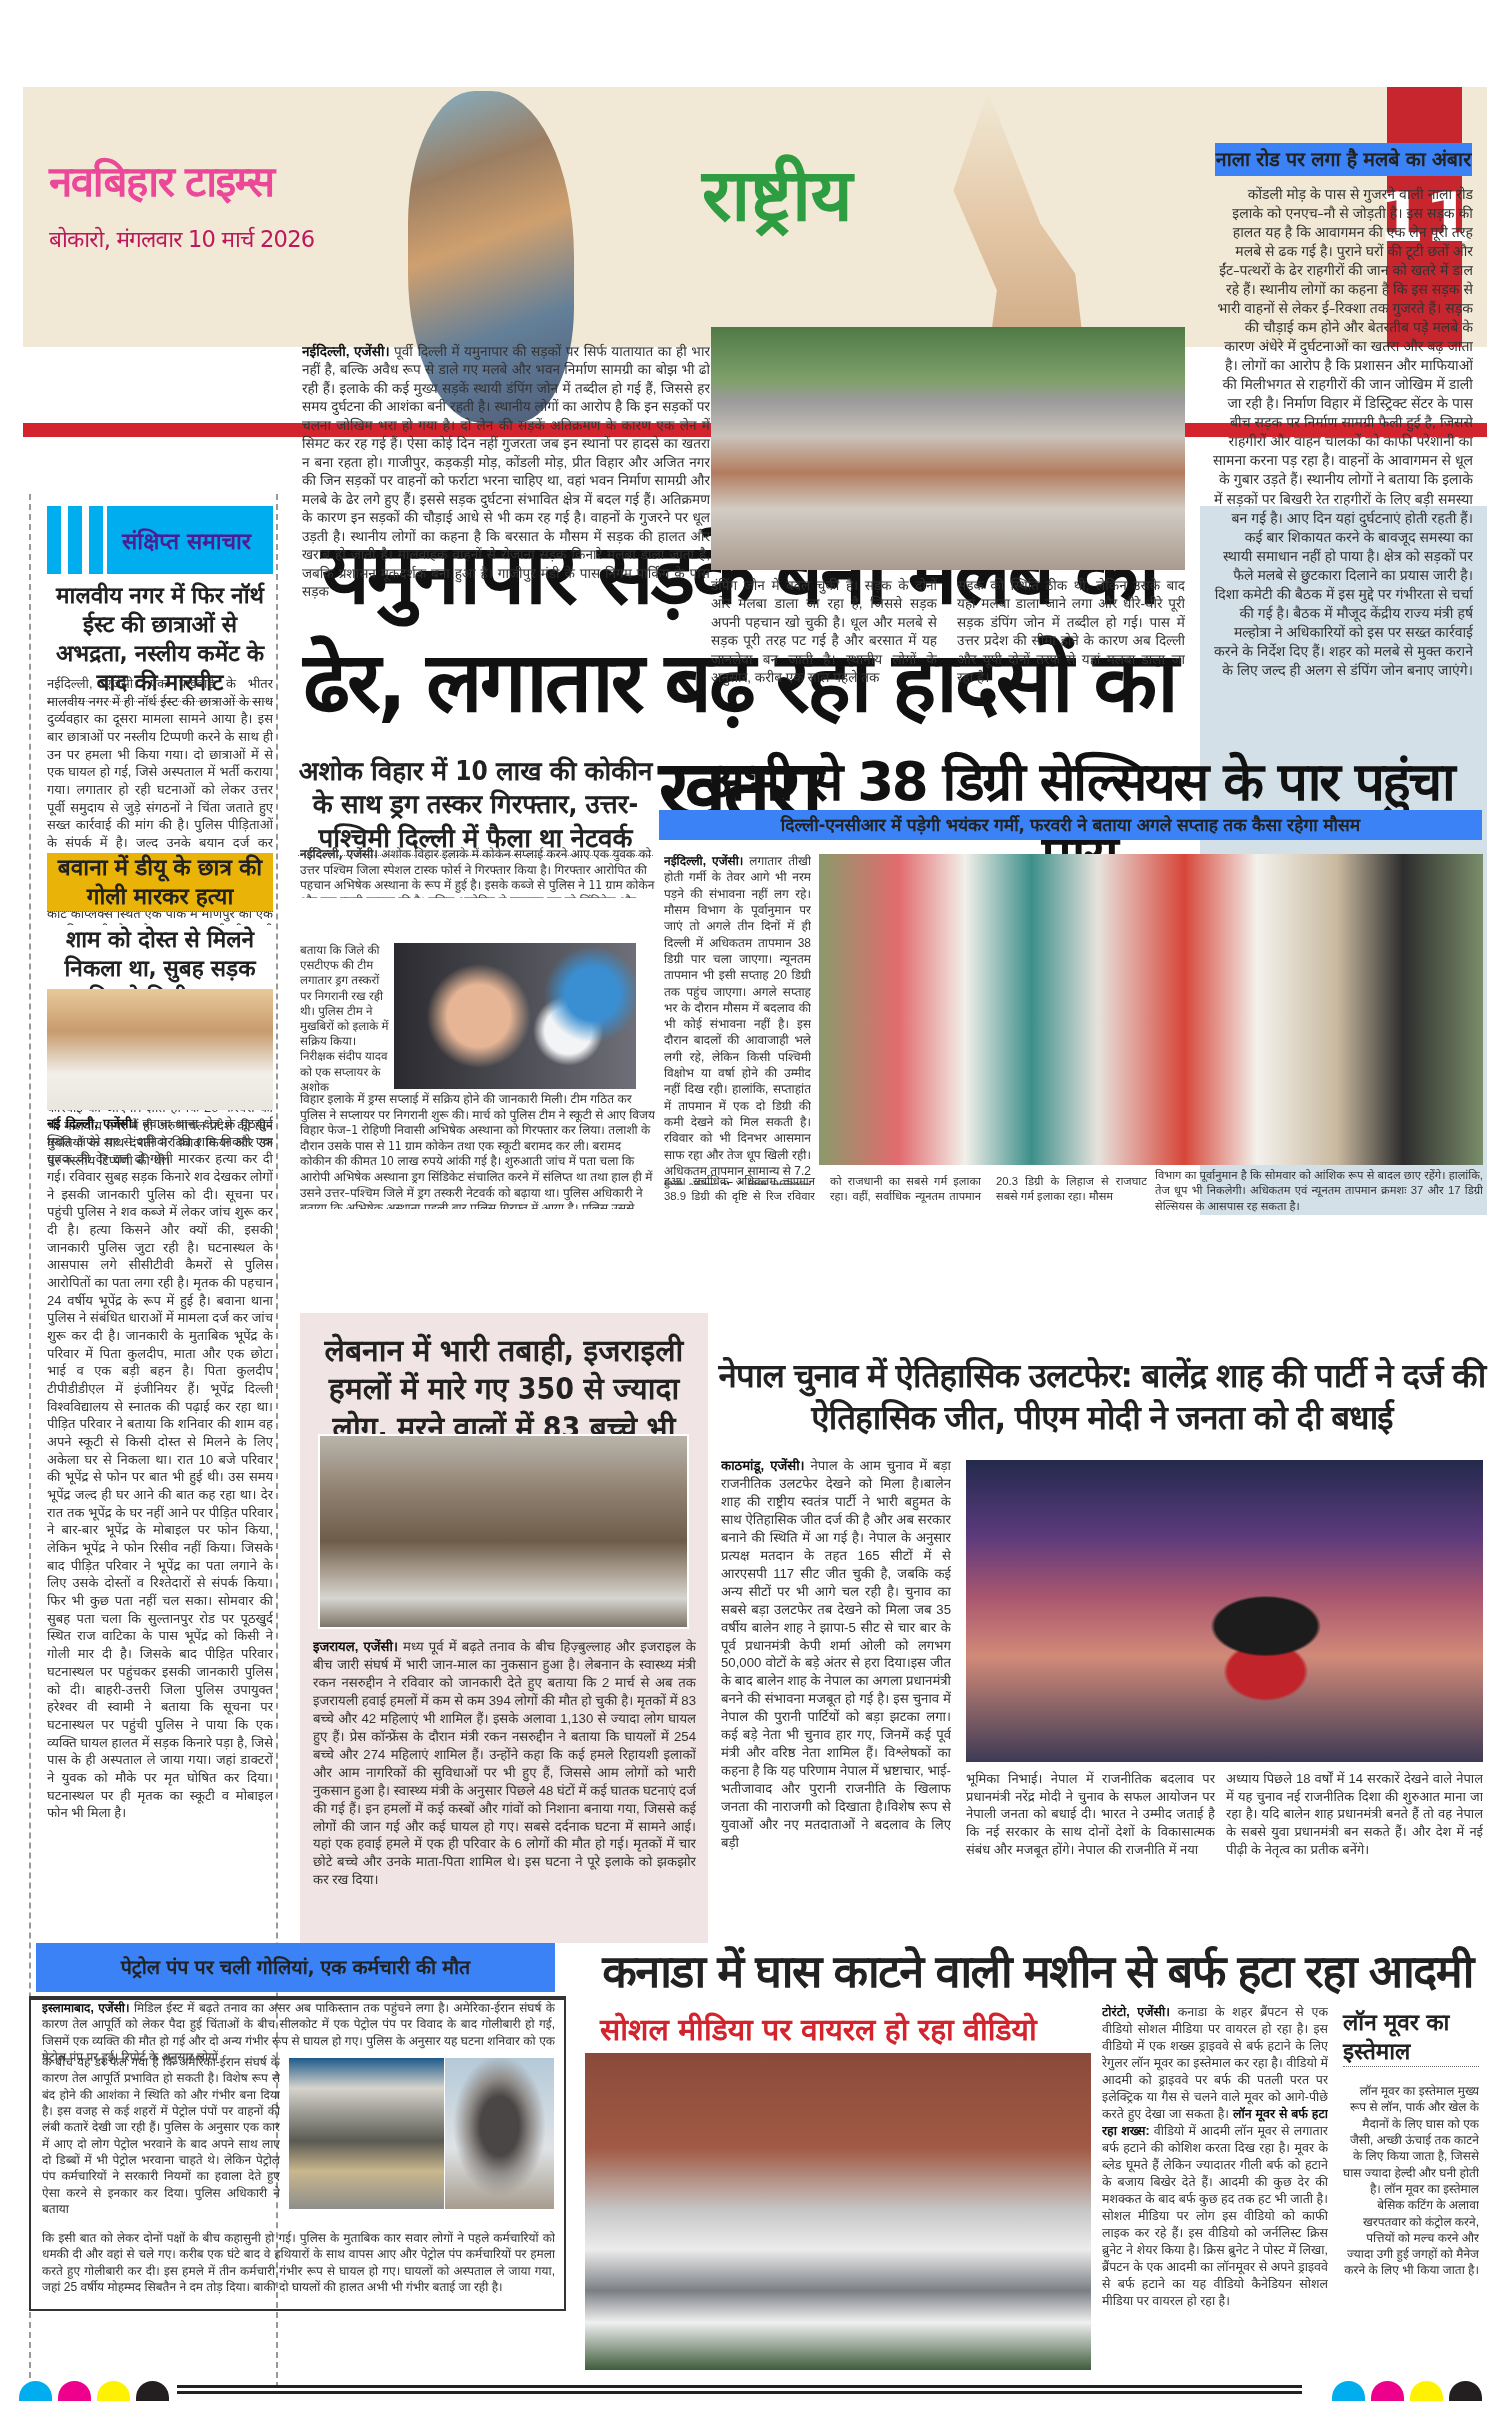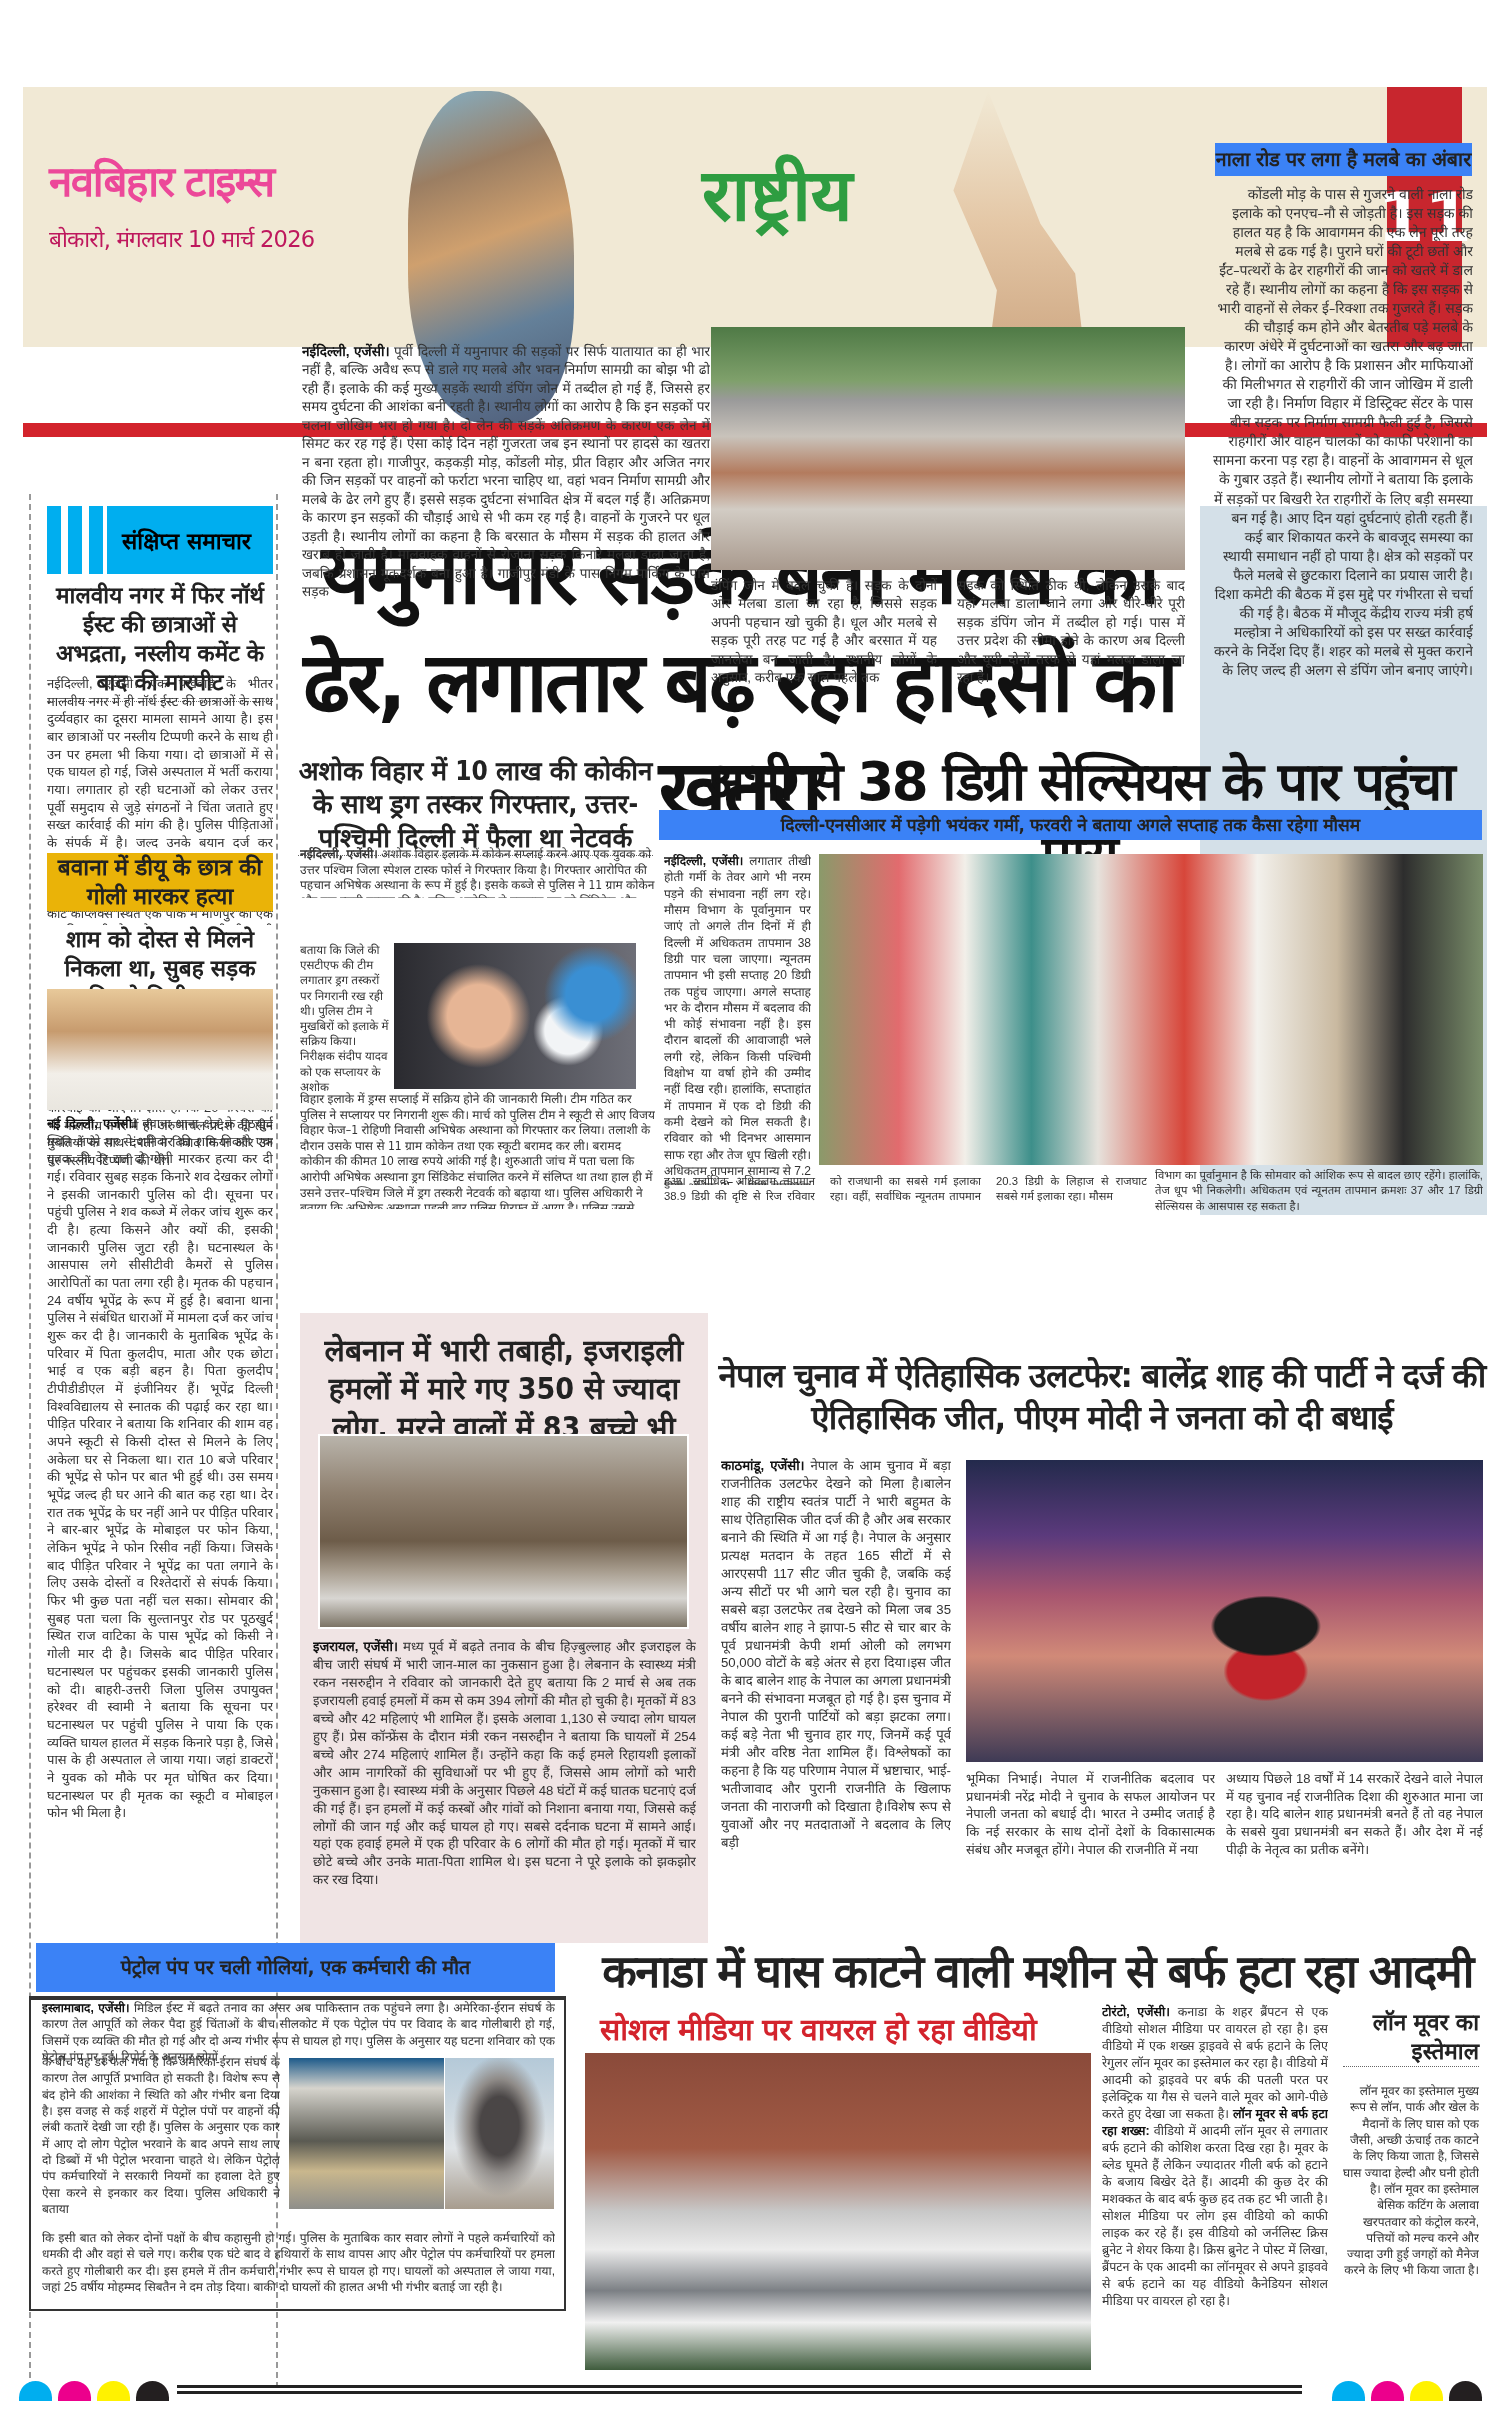--- a/index.html
+++ b/index.html
@@ -8,21 +8,21 @@
 .abs{position:absolute}
 .hdr{left:22.6px;top:87px;width:1464px;height:260px;background:#f1e9d5}
 .redline{left:22.6px;top:423px;width:1464px;height:13.6px;background:#d3232c}
 .brand{left:49px;top:151px;font-family:"DejaVu Sans Condensed","DejaVu Sans",sans-serif;font-weight:bold;font-size:42px;color:#ec4899;letter-spacing:-1.5px}
 .dateline{left:49px;top:223px;font-size:22.6px;color:#be185d;letter-spacing:-0.8px}
 .section{left:702px;top:143px;font-size:72px;font-weight:bold;color:#2e9d41}
 .pagenum{left:1387px;top:87px;width:75px;height:260px;background:#c8262e;color:#fff;font-size:68px;font-weight:bold;display:flex;align-items:center;justify-content:center}
 .mapimg{left:408px;top:91px;width:166px;height:332px;border-radius:40% 50% 35% 45%;background:linear-gradient(160deg,#6fa8c9 0%,#8c6b4e 25%,#c9935c 45%,#4b6d8e 70%,#2f3f5f 100%);opacity:.85}
 .statue{left:936px;top:91px;width:174px;height:332px;background:linear-gradient(180deg,#f1e9d5 0%,#e4c7a6 40%,#c39872 100%);clip-path:polygon(30% 0,45% 20%,60% 40%,80% 55%,90% 100%,25% 100%,35% 60%,10% 30%)}
 .leftcol{left:29px;top:494px;width:249px;height:1894px;border-left:2.3px dashed #999;border-right:2.3px dashed #999}
-.kicker{left:47px;top:506px;width:226px;height:68px;background:#00aeef;color:#000000;font-weight:bold;font-size:22.6px;display:flex;align-items:center;padding-left:75px}
+.kicker{left:47px;top:506px;width:226px;height:68px;background:#00aeef;color:#4c1d95;font-weight:bold;font-size:22.6px;display:flex;align-items:center;padding-left:75px}
 .kicker .bars{position:absolute;left:0;top:0;width:60px;height:68px;background:repeating-linear-gradient(90deg,#00aeef 0 13.6px,#fff 13.6px 21px)}
 .hd-s{font-family:"DejaVu Sans Condensed","DejaVu Sans",sans-serif;font-weight:bold;color:#222;text-align:center;line-height:1.28}
 .body{font-family:Liberation Sans, sans-serif;font-size:13.6px;line-height:1.36;color:#333;text-align:justify}
 .body b{color:#111}
 .lead-hd{left:302px;top:521px;width:875px;font-size:83px;font-weight:bold;line-height:1.3;text-align:center;color:#111;font-family:"DejaVu Sans Condensed","DejaVu Sans",sans-serif;letter-spacing:-3px}
 .photo{background:#888;overflow:hidden}
 .rightbox{left:1200px;top:506px;width:287px;height:709px;background:#d4e0e8}
 .ybar{background:#3b82f6}
 .heat-hd{left:664px;top:747px;width:830px;font-size:53px;font-weight:bold;text-align:center;color:#111;letter-spacing:-2.3px}
 .cmyk{display:flex;gap:6px}
@@ -92,21 +92,21 @@
 <div class="abs body" style="left:42px;top:2000px;width:513px;height:75px;overflow:hidden;font-size:12px"><b>इस्लामाबाद, एजेंसी।</b> <span>मिडिल ईस्ट में बढ़ते तनाव का असर अब पाकिस्तान तक पहुंचने लगा है। अमेरिका-ईरान संघर्ष के कारण तेल आपूर्ति को लेकर पैदा हुई चिंताओं के बीच सीलकोट में एक पेट्रोल पंप पर विवाद के बाद गोलीबारी हो गई, जिसमें एक व्यक्ति की मौत हो गई और दो अन्य गंभीर रूप से घायल हो गए। पुलिस के अनुसार यह घटना शनिवार को एक पेट्रोल पंप पर हुई। रिपोर्ट के अनुसार लोगों</span></div>
 <div class="abs body" style="left:42px;top:2054px;width:238px;height:170px;overflow:hidden;font-size:12px">के बीच यह डर फैल गया है कि अमेरिका-ईरान संघर्ष के कारण तेल आपूर्ति प्रभावित हो सकती है। विशेष रूप से बंद होने की आशंका ने स्थिति को और गंभीर बना दिया है। इस वजह से कई शहरों में पेट्रोल पंपों पर वाहनों की लंबी कतारें देखी जा रही हैं। पुलिस के अनुसार एक कार में आए दो लोग पेट्रोल भरवाने के बाद अपने साथ लाए दो डिब्बों में भी पेट्रोल भरवाना चाहते थे। लेकिन पेट्रोल पंप कर्मचारियों ने सरकारी नियमों का हवाला देते हुए ऐसा करने से इनकार कर दिया। पुलिस अधिकारी ने बताया</div>
 <div class="abs photo" style="left:289px;top:2058px;width:155px;height:151px;background:linear-gradient(180deg,#1d5a8a 0%,#d6d4cd 20%,#5a5a52 55%,#c9b78d 75%,#8e8e8a 100%)"></div>
 <div class="abs photo" style="left:445px;top:2058px;width:109px;height:151px;background:radial-gradient(ellipse at 50% 45%,#4a4646 0 25%,#8f8b88 40%,transparent 60%),linear-gradient(180deg,#b4c9d8 0%,#dfe3e6 60%,#a79c8e 100%)"></div>
 <div class="abs body" style="left:42px;top:2230px;width:513px;height:75px;overflow:hidden;font-size:12px">कि इसी बात को लेकर दोनों पक्षों के बीच कहासुनी हो गई। पुलिस के मुताबिक कार सवार लोगों ने पहले कर्मचारियों को धमकी दी और वहां से चले गए। करीब एक घंटे बाद वे हथियारों के साथ वापस आए और पेट्रोल पंप कर्मचारियों पर हमला करते हुए गोलीबारी कर दी। इस हमले में तीन कर्मचारी गंभीर रूप से घायल हो गए। घायलों को अस्पताल ले जाया गया, जहां 25 वर्षीय मोहम्मद सिबतैन ने दम तोड़ दिया। बाकी दो घायलों की हालत अभी भी गंभीर बताई जा रही है।</div>
 
 <div class="abs hd-s" style="left:581px;top:1943px;width:913px;font-size:45px;letter-spacing:-1.5px">कनाडा में घास काटने वाली मशीन से बर्फ हटा रहा आदमी</div>
 <div class="abs hd-s" style="left:585px;top:2011px;width:521px;font-size:30px;color:#d3232c;text-align:left;padding-left:15px">सोशल मीडिया पर वायरल हो रहा वीडियो</div>
 <div class="abs photo" style="left:585px;top:2053px;width:506px;height:317px;background:linear-gradient(180deg,#8a4a3a 0%,#a15a44 30%,#c8c8c8 50%,#ececec 62%,#7b7f84 75%,#f0f0f0 85%,#3f5c3d 100%)"></div>
 <div class="abs body" style="left:1102px;top:2004px;width:226px;height:355px;overflow:hidden;font-size:12.5px"><b>टोरंटो, एजेंसी।</b> <span>कनाडा के शहर ब्रैंपटन से एक वीडियो सोशल मीडिया पर वायरल हो रहा है। इस वीडियो में एक शख्स ड्राइववे से बर्फ हटाने के लिए रेगुलर लॉन मूवर का इस्तेमाल कर रहा है। वीडियो में आदमी को ड्राइववे पर बर्फ की पतली परत पर इलेक्ट्रिक या गैस से चलने वाले मूवर को आगे-पीछे करते हुए देखा जा सकता है।</span> <b>लॉन मूवर से बर्फ हटा रहा शख्स:</b> <span>वीडियो में आदमी लॉन मूवर से लगातार बर्फ हटाने की कोशिश करता दिख रहा है। मूवर के ब्लेड घूमते हैं लेकिन ज्यादातर गीली बर्फ को हटाने के बजाय बिखेर देते हैं। आदमी की कुछ देर की मशक्कत के बाद बर्फ कुछ हद तक हट भी जाती है। सोशल मीडिया पर लोग इस वीडियो को काफी लाइक कर रहे हैं। इस वीडियो को जर्नलिस्ट क्रिस ब्रुनेट ने शेयर किया है। क्रिस ब्रुनेट ने पोस्ट में लिखा, ब्रैंपटन के एक आदमी का लॉनमूवर से अपने ड्राइववे से बर्फ हटाने का यह वीडियो कैनेडियन सोशल मीडिया पर वायरल हो रहा है।</span></div>
-<div class="abs hd-s" style="left:1343px;top:2008px;width:136px;font-size:22.6px;text-align:right;border-bottom:1.5px dotted #666">लॉन मूवर का इस्तेमाल</div>
+<div class="abs hd-s" style="left:1343px;top:2008px;width:136px;font-size:22.6px;text-align:left;border-bottom:1.5px dotted #666">लॉन मूवर का इस्तेमाल</div>
 <div class="abs body" style="left:1343px;top:2083px;width:136px;height:287px;overflow:hidden;font-size:12px;text-align:right">लॉन मूवर का इस्तेमाल मुख्य रूप से लॉन, पार्क और खेल के मैदानों के लिए घास को एक जैसी, अच्छी ऊंचाई तक काटने के लिए किया जाता है, जिससे घास ज्यादा हेल्दी और घनी होती है। लॉन मूवर का इस्तेमाल बेसिक कटिंग के अलावा खरपतवार को कंट्रोल करने, पत्तियों को मल्च करने और ज्यादा उगी हुई जगहों को मैनेज करने के लिए भी किया जाता है।</div>
 
 <div class="abs cmyk" style="left:19px;top:2381px">
   <span style="background:#00aeef"></span>
   <span style="background:#ec008c"></span>
   <span style="background:#fff200"></span>
   <span style="background:#231f20"></span>
 </div>
 <div class="abs rule2" style="left:177px;top:2385px;width:1125px"></div>
 <div class="abs cmyk" style="left:1332px;top:2381px">

